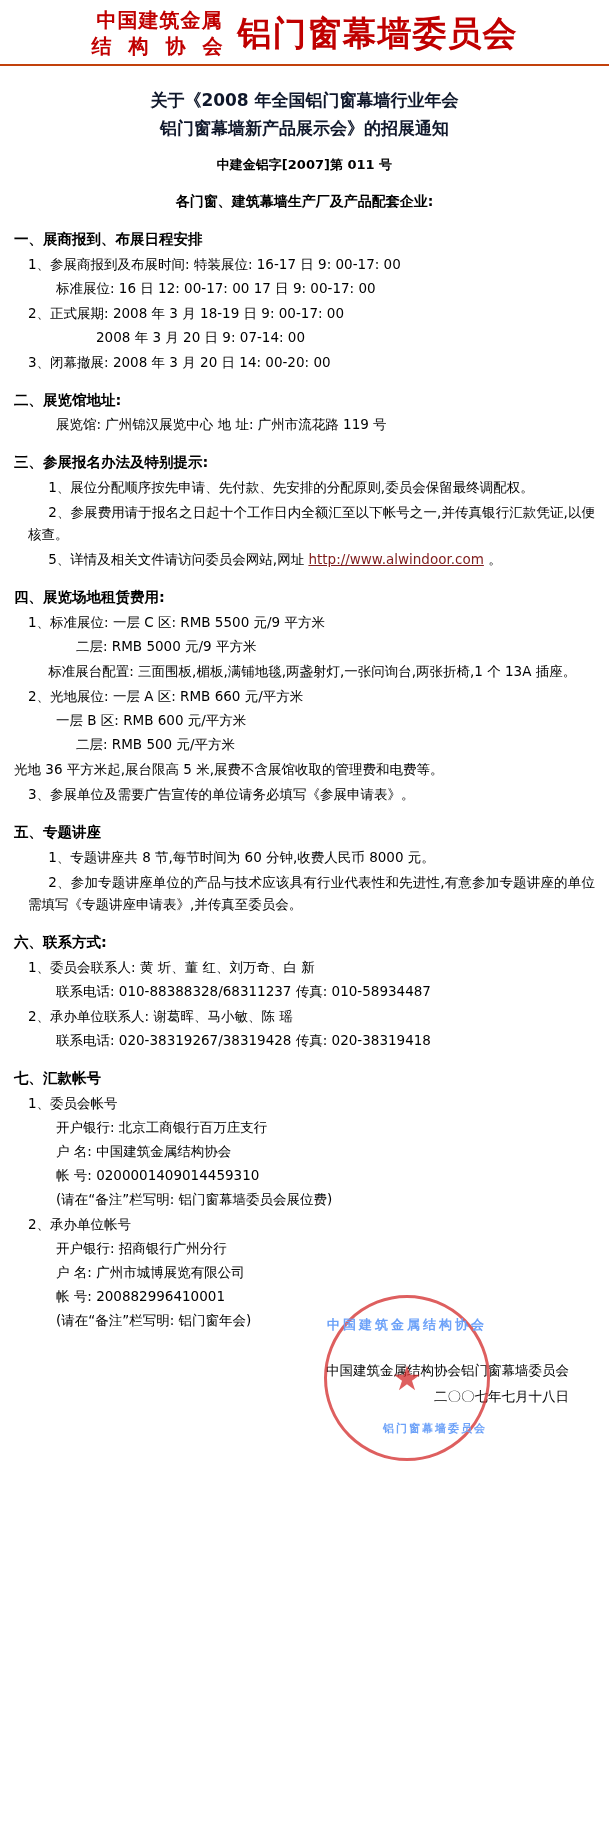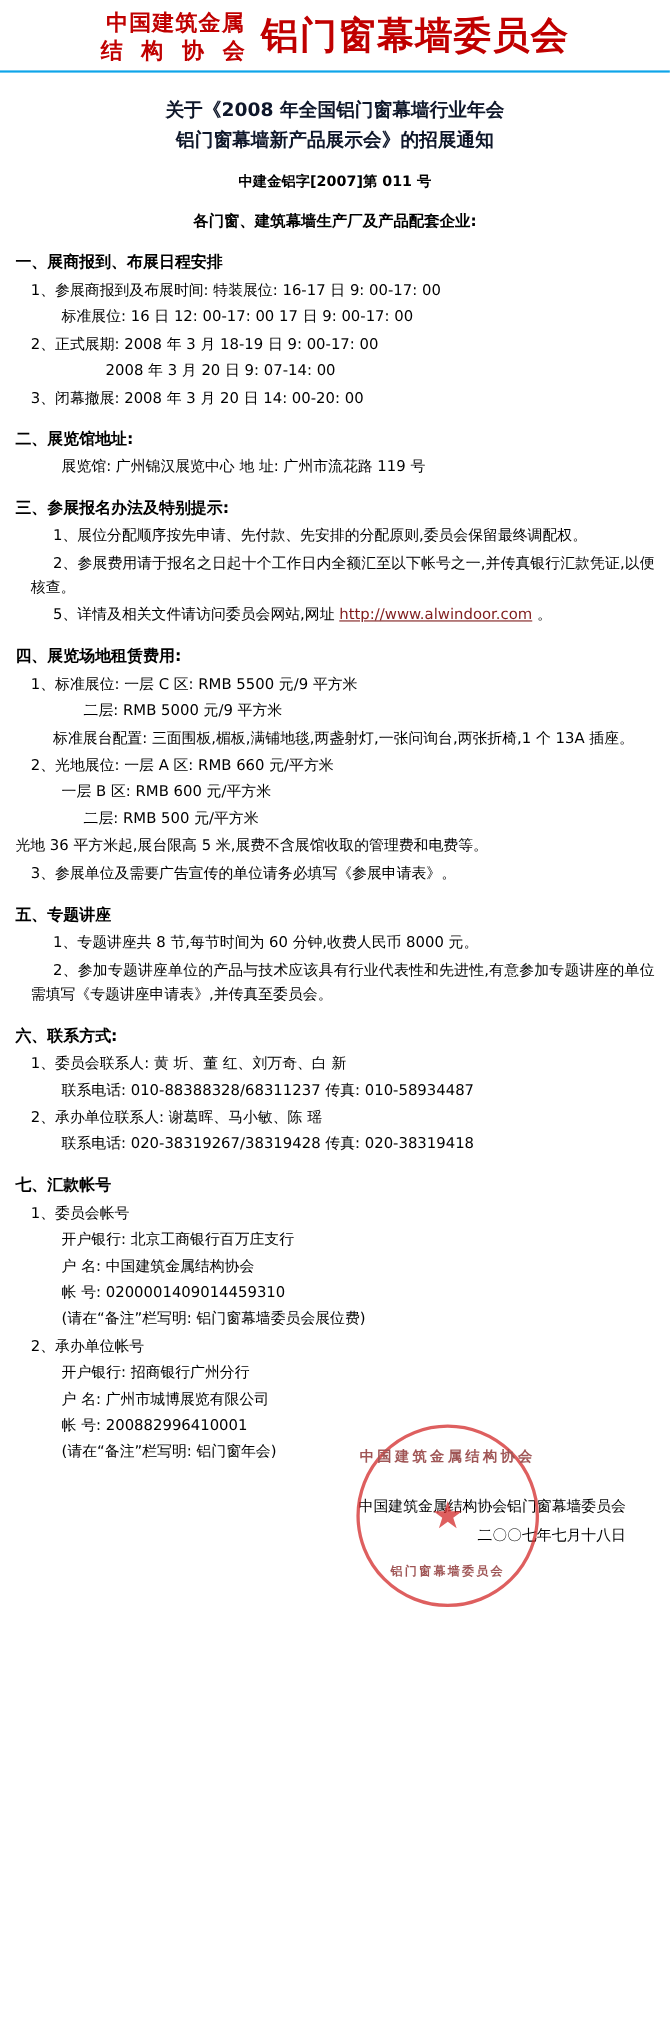--- a/index.html
+++ b/index.html
@@ -11,21 +11,21 @@
   }
   .page{
     width:609px;
     min-height:1848px;
     position:relative;
     box-sizing:border-box;
     padding:0 0 10px 0;
   }
   
   .masthead{
-    border-bottom:2px solid #0ea5e9;
+    border-bottom:2px solid #c2410c;
     padding:6px 0 4px 0;
     text-align:center;
     position:relative;
     height:66px;
     box-sizing:border-box;
   }
   .mast-inner{
     display:flex;
     align-items:center;
     justify-content:center;
@@ -137,22 +137,22 @@
     position:absolute;
     left:50%;top:50%;
     transform:translate(-50%,-50%);
     color:#d32a2a;
     font-size:34px;
     line-height:34px;
   }
   .stamp .arc-top,.stamp .arc-bottom{
     position:absolute;
     left:0;right:0;
-    text-align:center;
-    color:#7f1d1d;
+    text-align:right;
+    color:#3b82f6;
     font-size:13px;
     font-weight:bold;
     letter-spacing:3px;
   }
   .stamp .arc-top{top:14px;}
   .stamp .arc-bottom{bottom:16px;font-size:11px;letter-spacing:2px;}
 </style>
 </head>
 <body>
 

